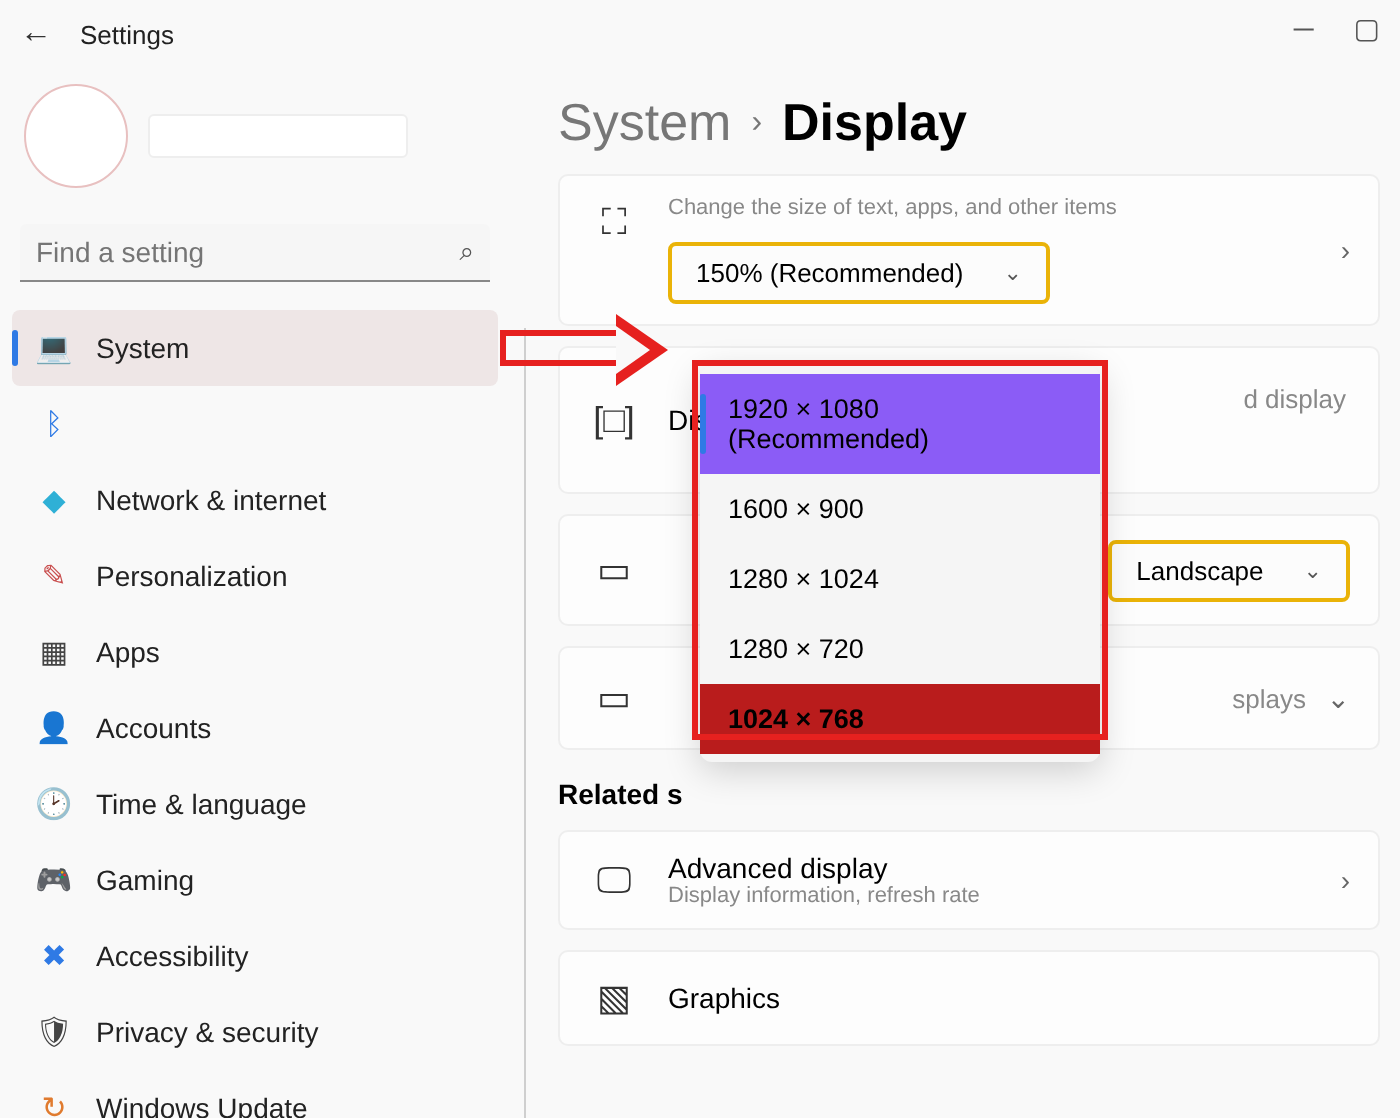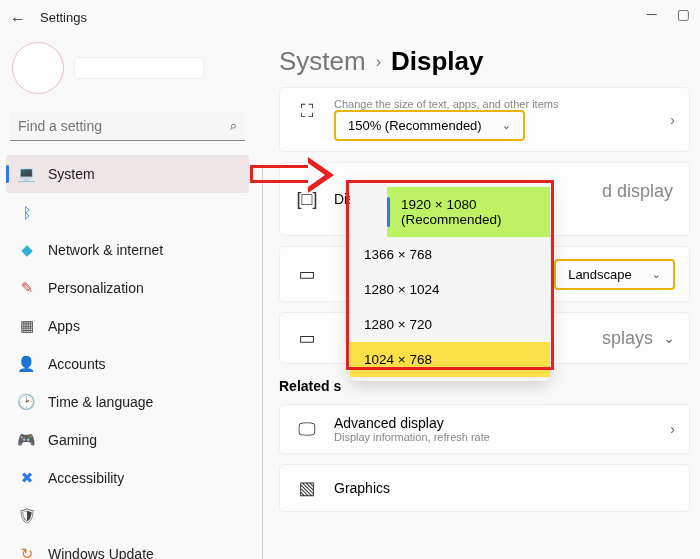--- a/index.html
+++ b/index.html
@@ -32,43 +32,43 @@
 .bread .parent { font-size: 26px; color: #777; font-weight: 400; }
 .bread .sep { color: #777; font-size: 16px; }
 .bread .current { font-size: 26px; font-weight: 700; }
 
 .card { background: #fdfdfd; border: 1px solid #eee; border-radius: 5px; margin: 10px 10px 10px 0; padding: 10px 14px; display: flex; align-items: center; gap: 14px; position: relative; }
 .card .cicon { width: 26px; height: 26px; display: flex; align-items: center; justify-content: center; font-size: 18px; color: #333; }
 .card .ctext { flex: 1; }
 .card .ctitle { font-size: 14px; }
 .card .csub { font-size: 11px; color: #888; }
 .card .chev { font-size: 14px; color: #666; }
-.card .csub-cut { font-size: 11px; color: #888; margin-bottom: 0; }
+.card .csub-cut { font-size: 11px; color: #888; margin-bottom: 11px; }
 
 .select-pill { display: inline-flex; align-items: center; gap: 20px; background: #fcfcfc; border: 2px solid #eab308; border-radius: 4px; padding: 6px 12px; font-size: 13px; }
 .select-pill .chev-d { font-size: 11px; color: #555; }
 
 .section-label { font-size: 14px; font-weight: 600; margin: 14px 0 4px 0; }
 
 .vline { position: absolute; left: 262px; top: 164px; bottom: 0; width: 1px; background: #cfcfcf; }
 
 .arrow { position: absolute; left: 250px; top: 155px; width: 95px; height: 42px; }
 .arrow .stem { position: absolute; left: 0; top: 10px; width: 62px; height: 18px; border: 3px solid #e6211f; border-right: none; }
 .arrow .head { position: absolute; left: 58px; top: 2px; width: 0; height: 0; border-top: 18px solid transparent; border-bottom: 18px solid transparent; border-left: 26px solid #e6211f; }
 .arrow .headw { position: absolute; left: 58px; top: 8px; width: 0; height: 0; border-top: 12px solid transparent; border-bottom: 12px solid transparent; border-left: 17px solid #f9f9f9; }
 
 .dropdown { position: absolute; left: 350px; top: 183px; width: 200px; background: #f5f5f5; border-radius: 6px; box-shadow: 0 4px 18px rgba(0,0,0,0.18); padding: 4px 0; z-index: 20; }
 .dropdown .opt { padding: 10px 14px; font-size: 13.5px; position: relative; }
-.dropdown .opt.selected { background: #bef264; margin-left: 37px; }
+.dropdown .opt.selected { background: #8b5cf6; }
 .dropdown .opt.selected::before { content: ''; position: absolute; left: 0; top: 10px; bottom: 10px; width: 3px; background: #2f7ae5; border-radius: 2px; }
-.dropdown .opt.hover { background: #fde047; }
+.dropdown .opt.hover { background: #b91c1c; font-weight: bold; }
 
 .redbox { position: absolute; left: 346px; top: 180px; width: 208px; height: 190px; border: 3px solid #e6211f; z-index: 25; pointer-events: none; }
 
-.obscured { color: #888; font-size: 18px; position: absolute; }
+.obscured { color: #888; font-size: 13px; position: absolute; }
 
 .ic-system    { color:#2f7ae5; }
 .ic-bt        { color:#2f7ae5; }
 .ic-net       { color:#2fb0d6; }
 .ic-pers      { color:#c94f4f; }
 .ic-apps      { color:#444; }
 .ic-acct      { color:#2f7ae5; }
 .ic-time      { color:#444; }
 .ic-game      { color:#444; }
 .ic-acc       { color:#2f7ae5; }
@@ -128,20 +128,21 @@
         <div class="nav-item">
           <span class="nav-ico ic-game">🎮</span>
           <span>Gaming</span>
         </div>
         <div class="nav-item">
           <span class="nav-ico ic-acc">✖</span>
           <span>Accessibility</span>
         </div>
         <div class="nav-item">
           <span class="nav-ico ic-priv">🛡</span>
+          <span>Privacy &amp; security</span>
         </div>
         <div class="nav-item">
           <span class="nav-ico ic-upd">↻</span>
           <span>Windows Update</span>
         </div>
       </div>
   </div>
 
   <div class="main">
     <div class="bread">
@@ -209,18 +210,18 @@
 <div class="vline"></div>
 
 <div class="arrow">
   <div class="stem"></div>
     <div class="head"></div>
     <div class="headw"></div>
 </div>
 
 <div class="dropdown" id="resdrop">
     <div class="opt selected">1920 × 1080 (Recommended)</div>
-    <div class="opt">1366 × 768</div>
+    <div class="opt">1600 × 900</div>
     <div class="opt">1280 × 1024</div>
     <div class="opt">1280 × 720</div>
     <div class="opt hover">1024 × 768</div>
   </div>
 <div class="redbox"></div>
 
 </body></html>

